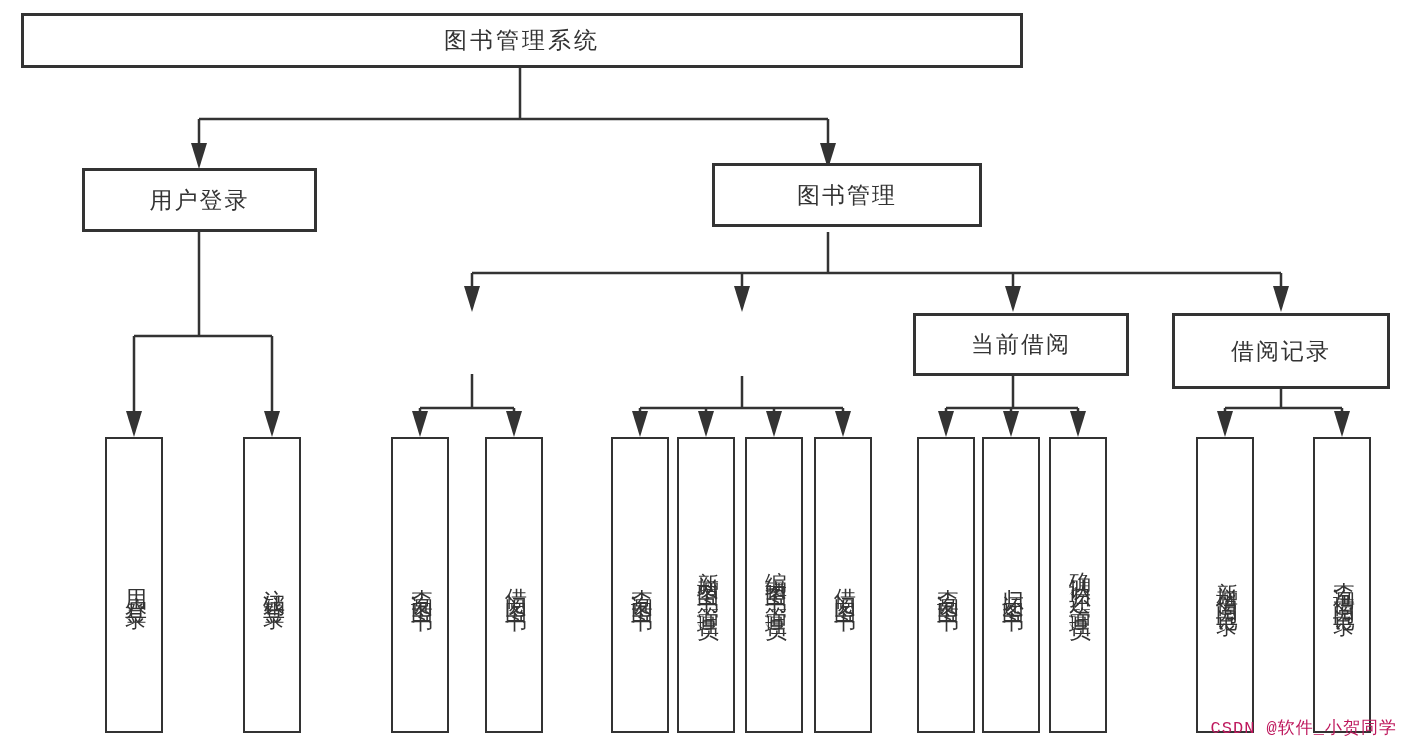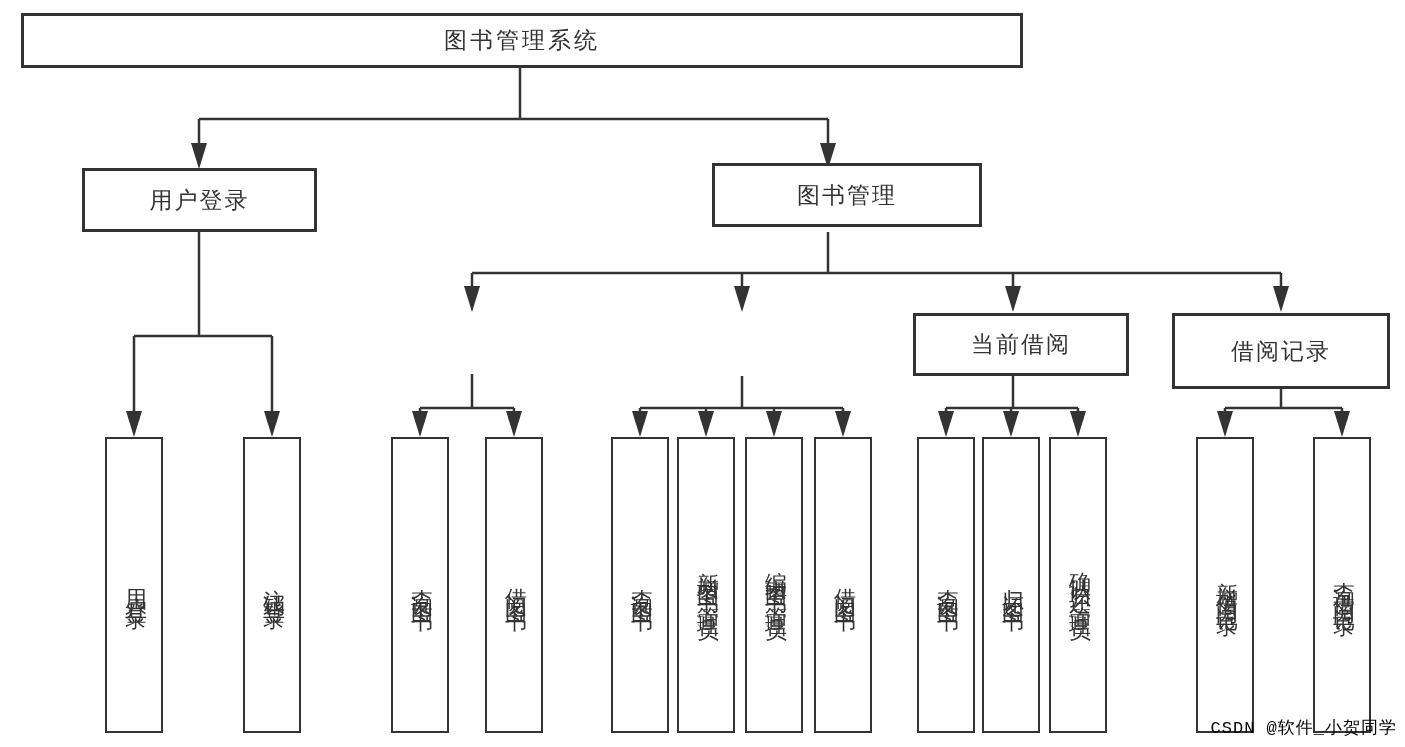--- a/index.html
+++ b/index.html
@@ -39,21 +39,21 @@
     white-space: normal;
     line-height: 1.1;
   }
   .watermark {
     position: absolute;
     right: 8px;
     bottom: 8px;
     z-index: 3;
     font-size: 17px;
     letter-spacing: 1px;
-    color: #000000;
+    color: #be185d;
   }
 </style>
 </head>
 <body>
 
 <div class="stage">
 
   <svg class="wires" viewBox="0 0 1405 747" xmlns="http://www.w3.org/2000/svg">
     <g stroke="#333333" stroke-width="2.5" fill="none">
       <path d="M520 68 V119 M199 119 H828 M199 119 V146 M828 119 V146"></path>

